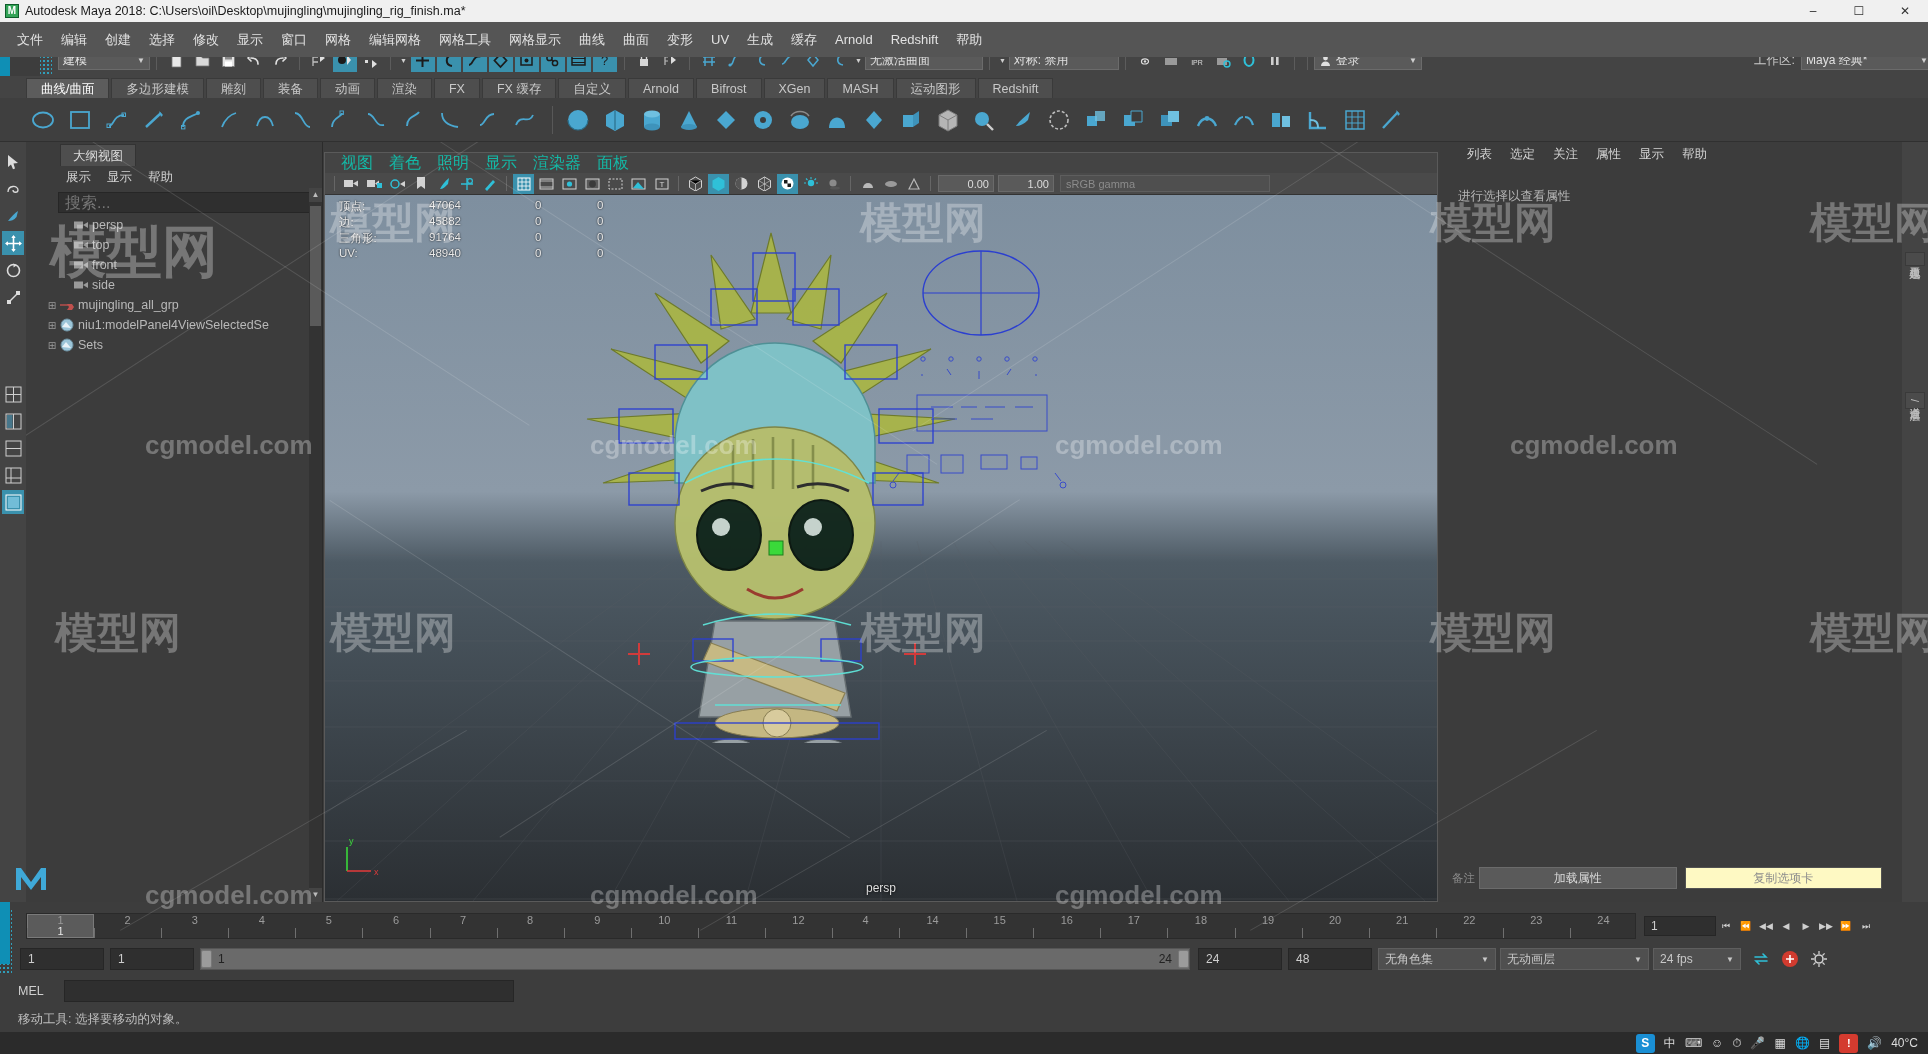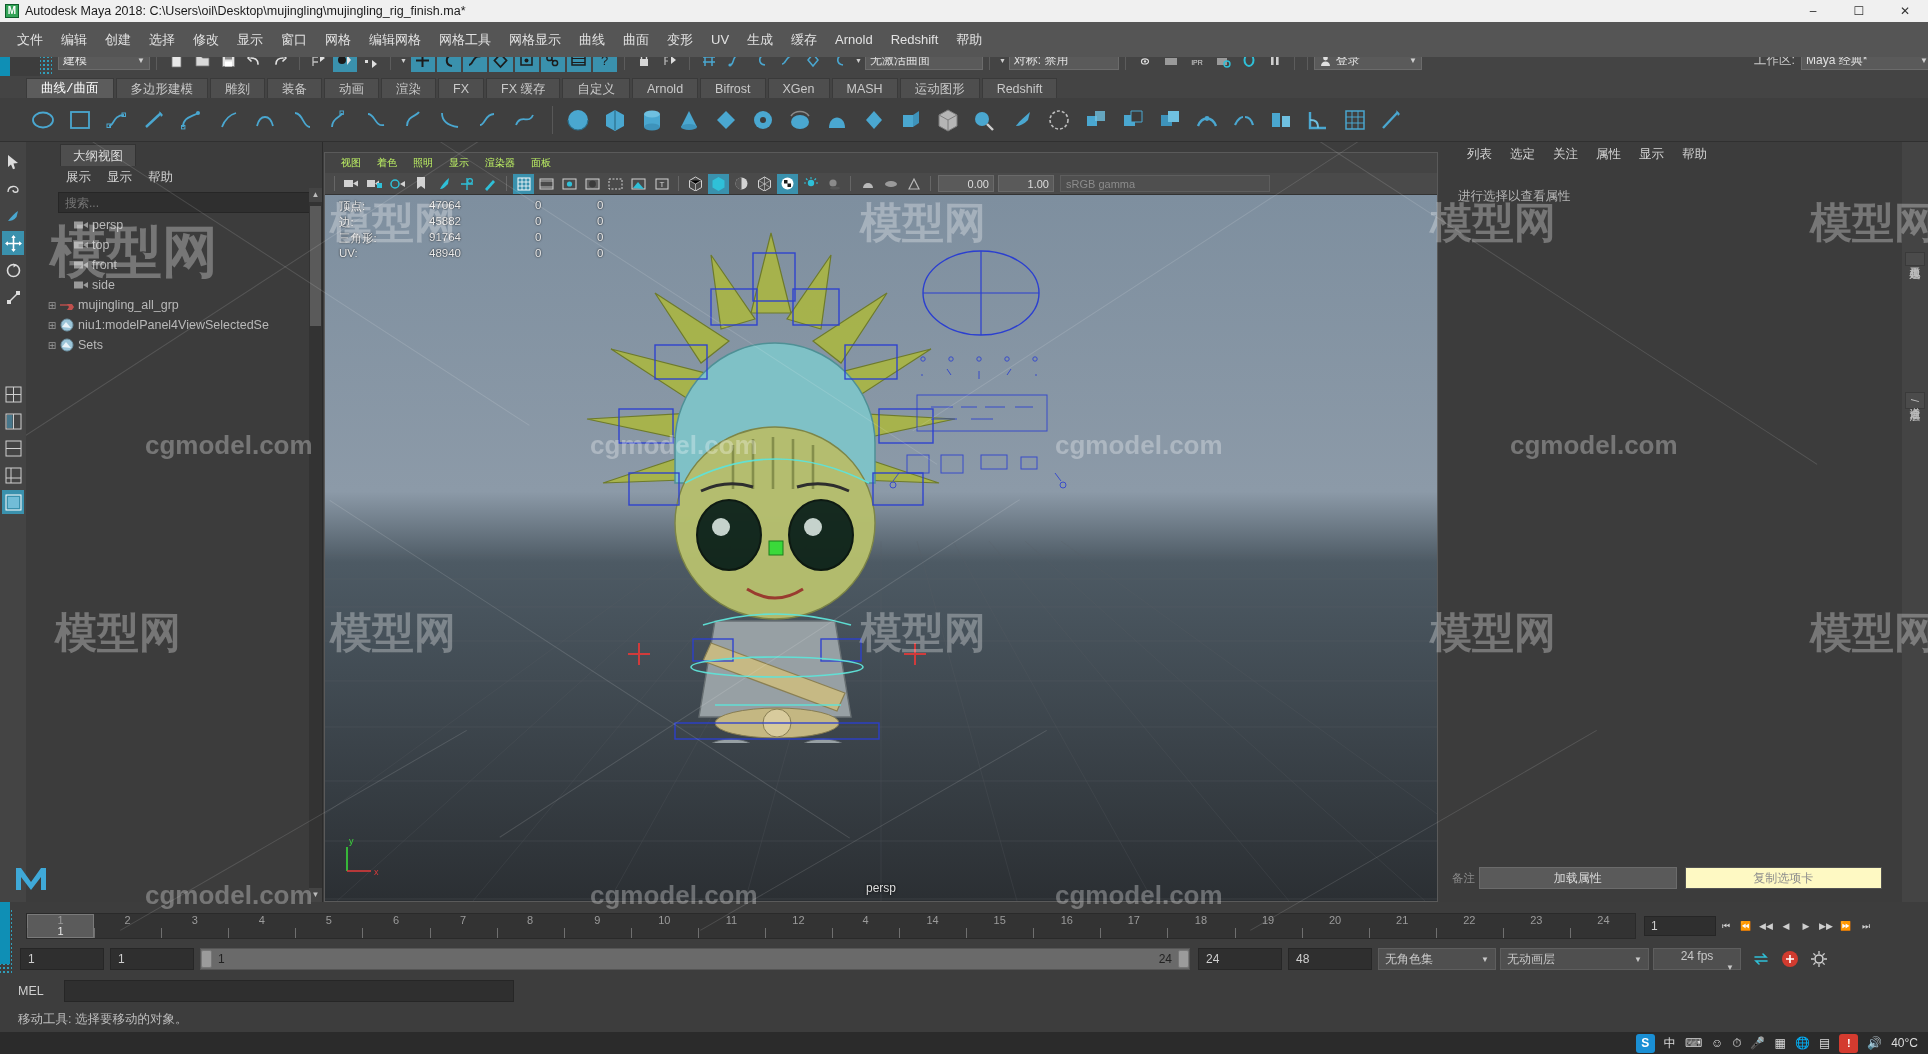--- a/index.html
+++ b/index.html
@@ -50,21 +50,21 @@
   .icobtn.on { background:#3a91ad; }
   .icobtn svg { display:block; }
   .tiny-arrow { font-size:7px; color:#cfcfcf; margin:0 3px; }
 
   
   #shelftabs { position:absolute; left:0; top:76px; width:1928px; height:22px;
     background:#444; display:flex; align-items:flex-end; padding-left:26px; z-index:63; }
   #shelftabs .st { height:20px; line-height:20px; padding:0 14px; font-size:12.5px;
     background:#4e4e4e; color:#c9c9c9; margin-right:2px; border:1px solid #3a3a3a;
     border-bottom:none; }
-  #shelftabs .st.sel { background:#5c5c5c; color:#ffffff;font-family:Liberation Mono, monospace; }
+  #shelftabs .st.sel { background:#5c5c5c; color:#ffffff; }
 
   
   #shelf { position:absolute; left:0; top:98px; width:1928px; height:44px;
     background:#3f3f3f; display:flex; align-items:center; padding-left:26px;
     border-bottom:1px solid #303030; z-index:62; }
   #shelf .sbtn { width:34px; height:34px; margin-right:3px; display:flex;
     align-items:center; justify-content:center; }
 
   
   #toolbox { position:absolute; left:0; top:142px; width:26px; height:760px;
@@ -80,21 +80,21 @@
     background:#3c3c3c; border-right:1px solid #2b2b2b; z-index:55; }
   #out-tab { height:24px; display:flex; align-items:flex-end; padding-left:34px; }
   #out-tab .t { height:22px; line-height:22px; padding:0 12px; background:#4e4e4e;
     font-size:12.5px; color:#ddd; border:1px solid #333; border-bottom:none; }
   #out-menu { height:22px; display:flex; align-items:center; padding-left:32px;
     background:#3c3c3c; }
   #out-menu .m { padding:0 8px; font-size:12.5px; color:#d2d2d2; }
   #out-search { margin:4px 6px 0 32px; height:21px; background:#2f2f2f;
     border:1px solid #262626; display:flex; align-items:center; padding:0 6px; }
   #out-search input { background:transparent; border:none; outline:none;
-    color:#9a9a9a; font-size:12px; width:100%;
+    color:#9a9a9a; font-size:16px; width:100%;
     font-family:"Liberation Sans",sans-serif; }
   #out-tree { margin-top:2px; padding-left:34px; }
   .orow { height:20px; display:flex; align-items:center; font-size:12.5px;
     color:#b9b9b9; }
   .orow .exp { width:12px; text-align:center; font-size:10px; color:#9a9a9a; }
   .orow .oicon { width:18px; display:flex; align-items:center; justify-content:center; }
   .orow .olbl { margin-left:2px; white-space:nowrap; overflow:hidden; }
   #out-scroll { position:absolute; right:0; top:46px; width:13px; bottom:0;
     background:#333; }
   #out-scroll .thumb { position:absolute; top:18px; left:1px; width:11px;
@@ -102,21 +102,21 @@
   #out-scroll .up,#out-scroll .dn { position:absolute; left:0; width:13px;
     height:14px; background:#444; color:#bbb; font-size:8px; text-align:center;
     line-height:14px; }
   #out-scroll .up { top:0; } #out-scroll .dn { bottom:0; }
 
   
   #viewport { position:absolute; left:324px; top:152px; width:1114px; height:750px;
     background:#000; border:1px solid #5a5a5a; z-index:50; overflow:hidden; }
   #vp-menu { height:20px; background:#444; display:flex; align-items:center;
     padding-left:8px; }
-  #vp-menu .m { padding:8px 8px; font-size:10px; color:#bef264; }
+  #vp-menu .m { padding:8px 8px; font-size:16px; color:#14b8a6; }
   #vp-tools { height:22px; background:#4a4a4a; display:flex; align-items:center;
     padding-left:4px; border-bottom:1px solid #333; }
   #vp-tools .vb { width:21px; height:20px; margin:0 1px; display:flex;
     align-items:center; justify-content:center; }
   #vp-tools .vb.on { background:#3a91ad; }
   #vp-tools .vsep { width:1px; height:15px; background:#666; margin:0 5px; }
   #vp-tools .field { height:17px; width:56px; background:#5a5a5a; border:1px solid #6a6a6a;
     font-size:11px; color:#ddd; display:flex; align-items:center;
     justify-content:flex-end; padding-right:4px; margin:0 2px; }
   #vp-tools .csel { height:17px; width:210px; background:#4f4f4f; border:1px solid #5e5e5e;
@@ -1295,21 +1295,21 @@
     <div class="rfield" style="width:84px;margin-left:8px;">24</div>
     <div class="rfield" style="width:84px;">48</div>
     <div class="rcombo" style="width:118px;">
       <span>无角色集</span>
       <span class="arrow">▼</span>
     </div>
     <div class="rcombo" style="width:149px;">
       <span>无动画层</span>
       <span class="arrow">▼</span>
     </div>
-    <div class="rcombo" style="width:88px;flex-direction:column;">
+    <div class="rcombo" style="width:88px;">
       <span>24 fps</span>
       <span class="arrow">▼</span>
     </div>
     <div class="rbtn">
         <svg width="18" height="16" viewBox="0 0 18 16">
           <path d="M3 6h11l-3-3M15 10H4l3 3" stroke="#2fc0d8" stroke-width="1.6" fill="none" stroke-linecap="round"></path>
         </svg>
       </div>
     <div class="rbtn">
         <svg width="20" height="18" viewBox="0 0 20 18">

